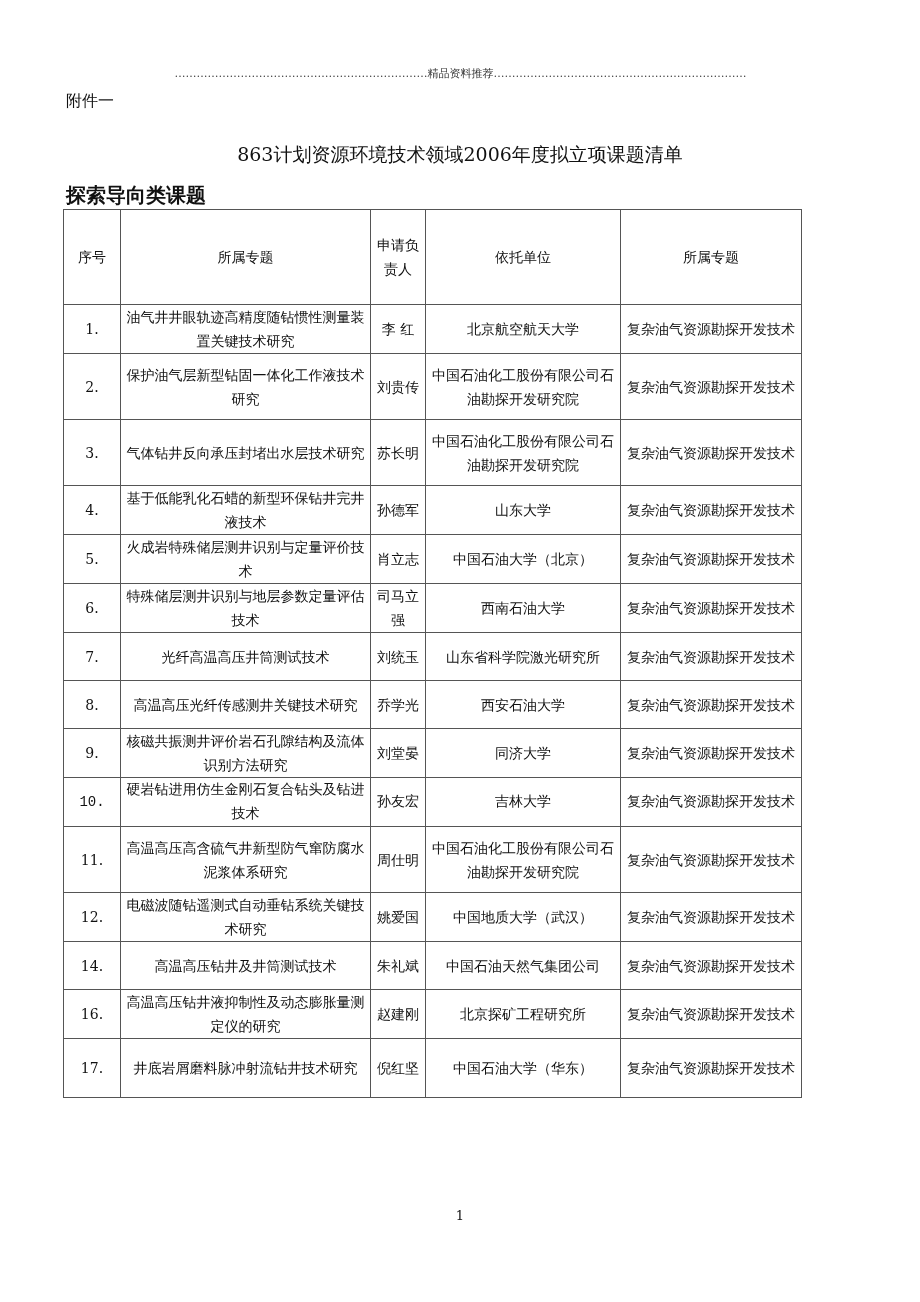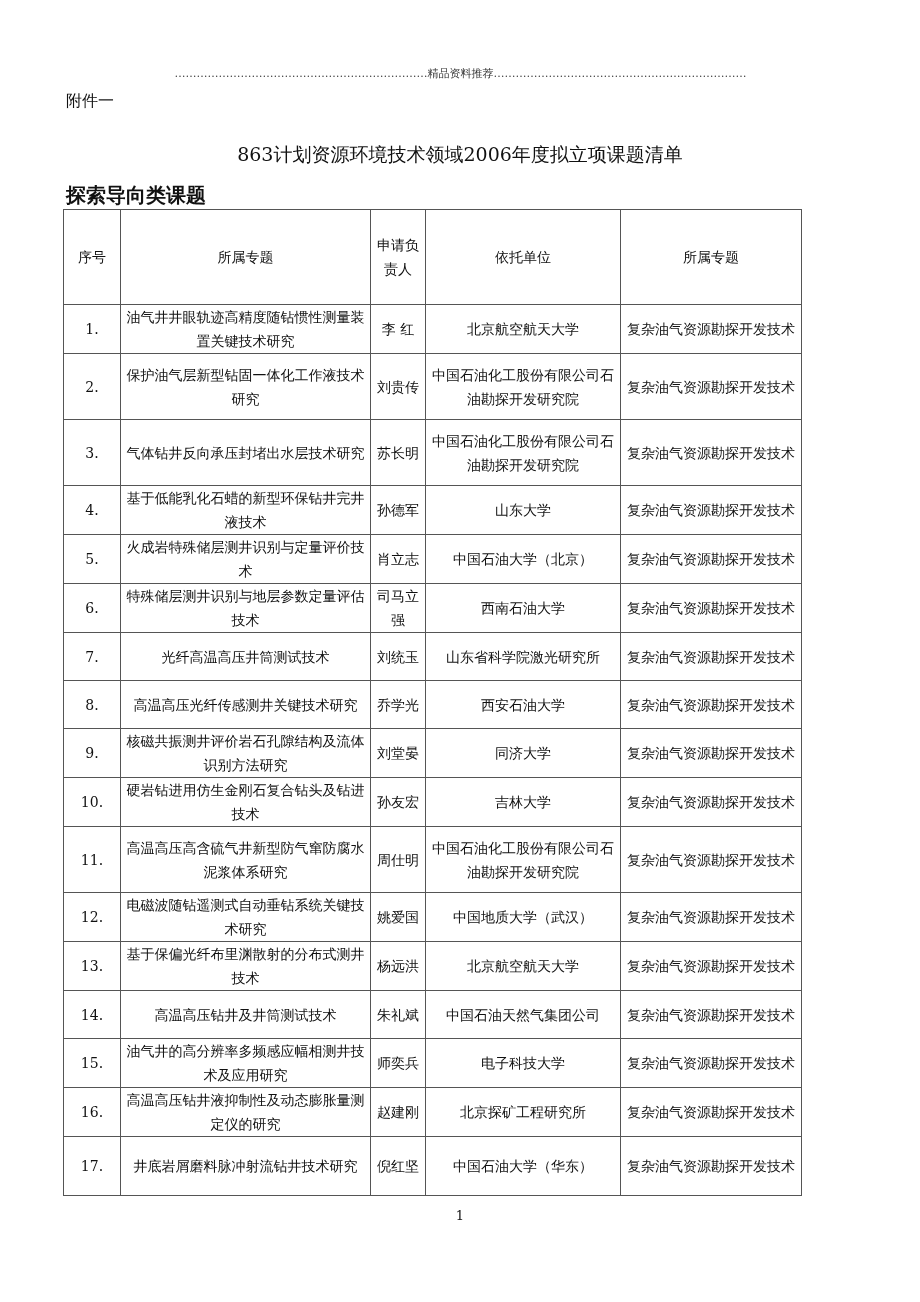--- a/index.html
+++ b/index.html
@@ -136,21 +136,21 @@
         <td>西安石油大学</td>
         <td>复杂油气资源勘探开发技术</td>
       </tr>
       <tr style="height: 48px;">
         <td class="seq">9.</td>
         <td>核磁共振测井评价岩石孔隙结构及流体识别方法研究</td>
         <td class="person">刘堂晏</td>
         <td>同济大学</td>
         <td>复杂油气资源勘探开发技术</td>
       </tr>
-      <tr style="height: 48px;">
+      <tr style="height: 48px; font-family: Liberation Mono, monospace;">
         <td class="seq">10.</td>
         <td>硬岩钻进用仿生金刚石复合钻头及钻进技术</td>
         <td class="person">孙友宏</td>
         <td>吉林大学</td>
         <td>复杂油气资源勘探开发技术</td>
       </tr>
       <tr style="height: 66px;">
         <td class="seq">11.</td>
         <td>高温高压高含硫气井新型防气窜防腐水泥浆体系研究</td>
         <td class="person">周仕明</td>
@@ -158,38 +158,24 @@
         <td>复杂油气资源勘探开发技术</td>
       </tr>
       <tr style="height: 48px;">
         <td class="seq">12.</td>
         <td>电磁波随钻遥测式自动垂钻系统关键技术研究</td>
         <td class="person">姚爱国</td>
         <td>中国地质大学（武汉）</td>
         <td>复杂油气资源勘探开发技术</td>
       </tr>
       <tr style="height: 48px;">
-        <td class="seq">13.</td>
-        <td>基于保偏光纤布里渊散射的分布式测井技术</td>
-        <td class="person">杨远洪</td>
-        <td>北京航空航天大学</td>
-        <td>复杂油气资源勘探开发技术</td>
-      </tr>
-      <tr style="height: 48px;">
         <td class="seq">14.</td>
         <td>高温高压钻井及井筒测试技术</td>
         <td class="person">朱礼斌</td>
         <td>中国石油天然气集团公司</td>
-        <td>复杂油气资源勘探开发技术</td>
-      </tr>
-      <tr style="height: 48px;">
-        <td class="seq">15.</td>
-        <td>油气井的高分辨率多频感应幅相测井技术及应用研究</td>
-        <td class="person">师奕兵</td>
-        <td>电子科技大学</td>
         <td>复杂油气资源勘探开发技术</td>
       </tr>
       <tr style="height: 48px;">
         <td class="seq">16.</td>
         <td>高温高压钻井液抑制性及动态膨胀量测定仪的研究</td>
         <td class="person">赵建刚</td>
         <td>北京探矿工程研究所</td>
         <td>复杂油气资源勘探开发技术</td>
       </tr>
       <tr style="height: 59px;">

